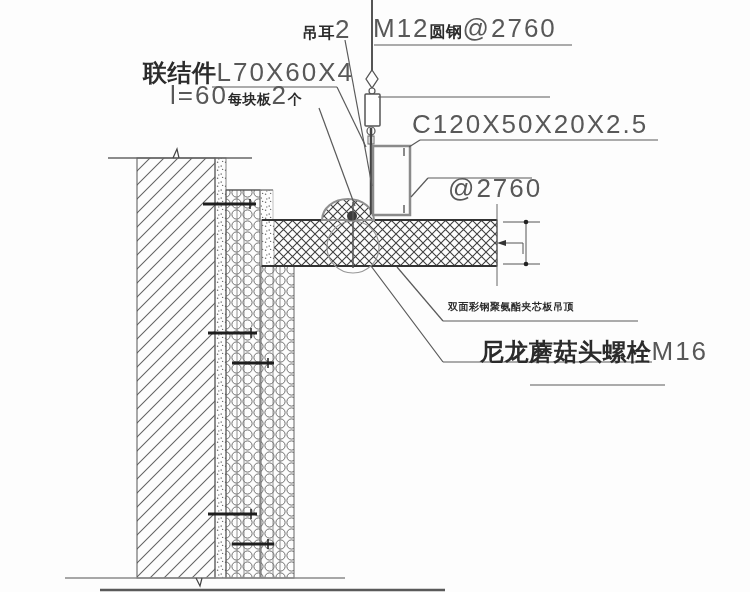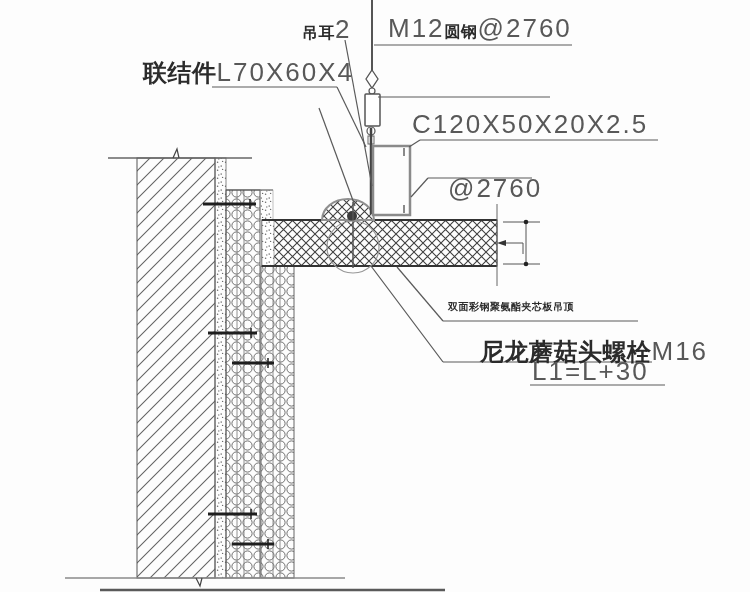--- a/index.html
+++ b/index.html
@@ -144,35 +144,37 @@
       <line x1="443" y1="362" x2="652" y2="362"></line>
       <line x1="443" y1="362" x2="371" y2="266"></line>
       <line x1="530" y1="385" x2="665" y2="385"></line>
     </g>
   </svg>
 
   <div class="lbl" style="left:302px;top:16px">
     <span class="cn c16">吊耳</span><span class="big">2</span>
   </div>
 
-  <div class="lbl" style="left:388px;top:15px">
+  <div class="lbl" style="left:373px;top:15px">
     <span class="big">M12</span><span class="cn c16">圆钢</span><span class="big">@2760</span>
   </div>
 
   <div class="lbl" style="left:143px;top:59px">
     <span class="cn c19">联结件</span><span class="big">L70X60X4</span>
   </div>
 
+  <div class="lbl" style="left:170px;top:82px">
+    <span class="big">l=60</span><span class="cn c14">每块板</span><span class="big">2</span><span class="cn c14">个</span>
+  </div>
 
 
   <div class="lbl big" style="left:412px;top:111px">C120X50X20X2.5</div>
 
   <div class="lbl big" style="left:448px;top:175px">@2760</div>
 
   <div class="lbl cn c15" style="left:448px;top:302px">双面彩钢聚氨酯夹芯板吊顶</div>
 
   <div class="lbl" style="left:480px;top:338px">
     <span class="cn c19">尼龙蘑菇头螺栓</span><span class="big">M16</span>
   </div>
 
-  <div class="lbl big" style="left:532px;top:358px">L1=L+30</div>
 
 </div>
 
 </body></html>

